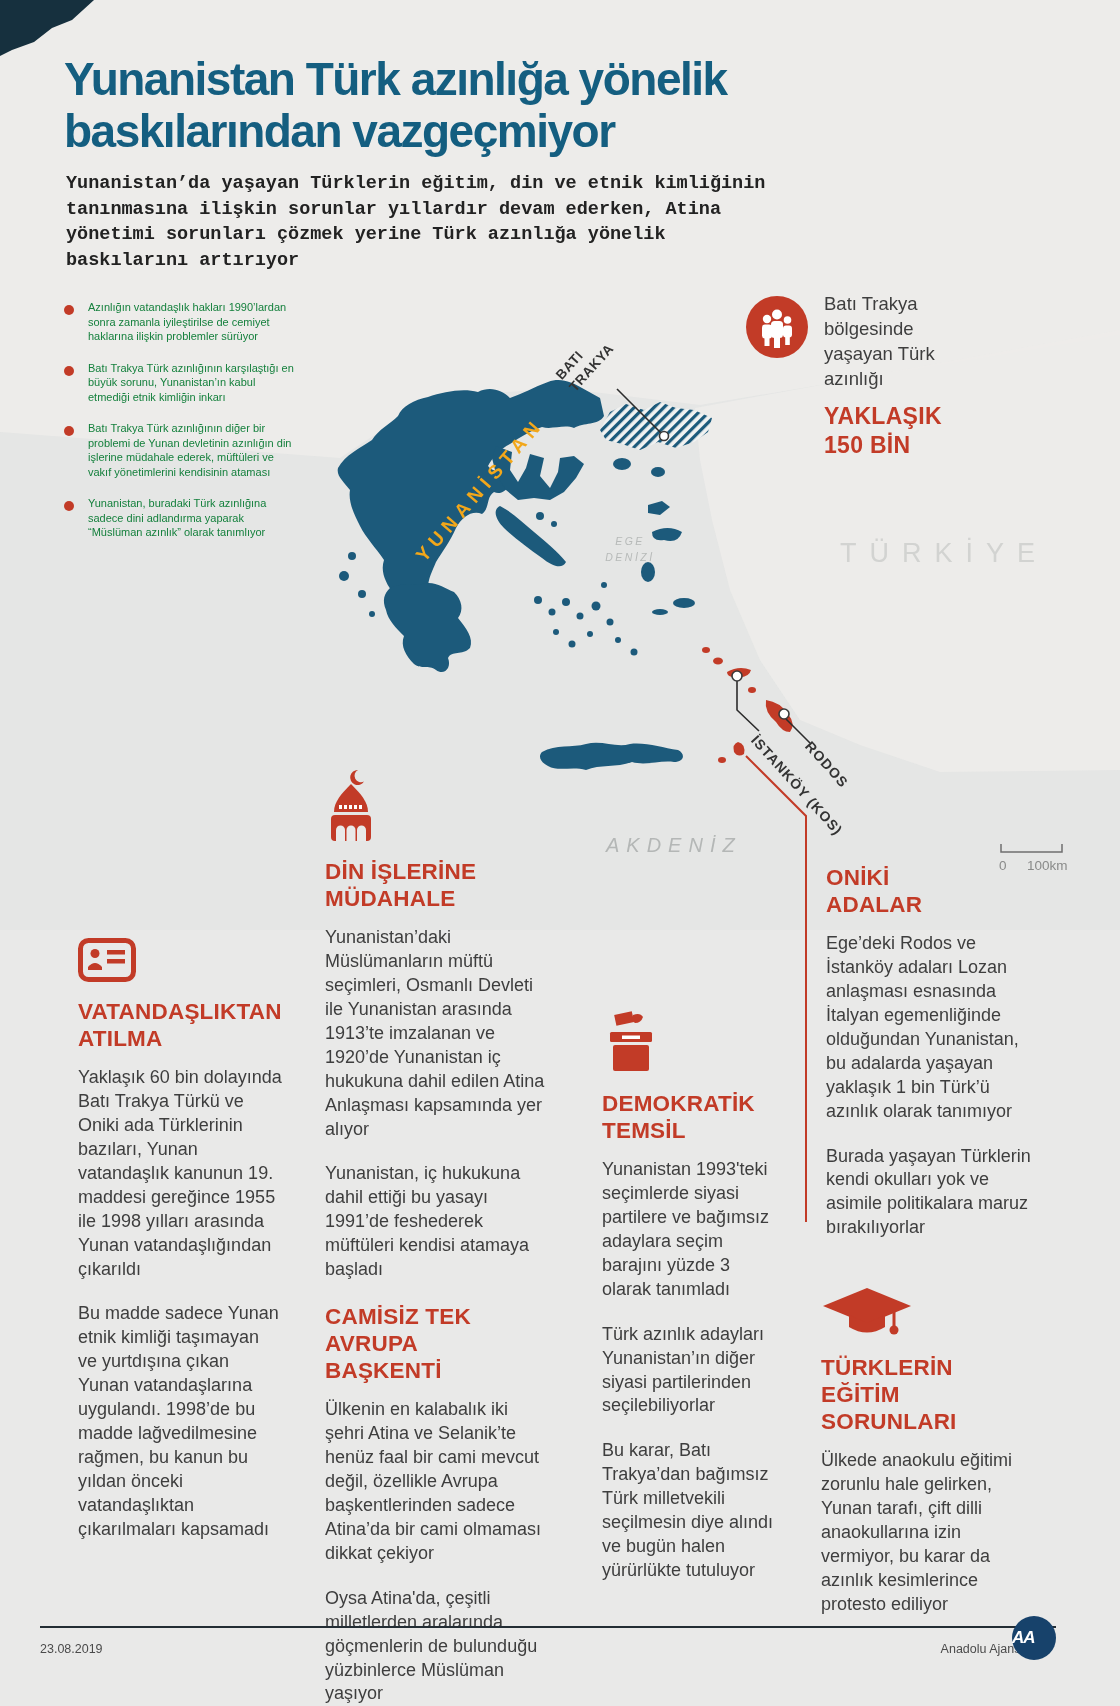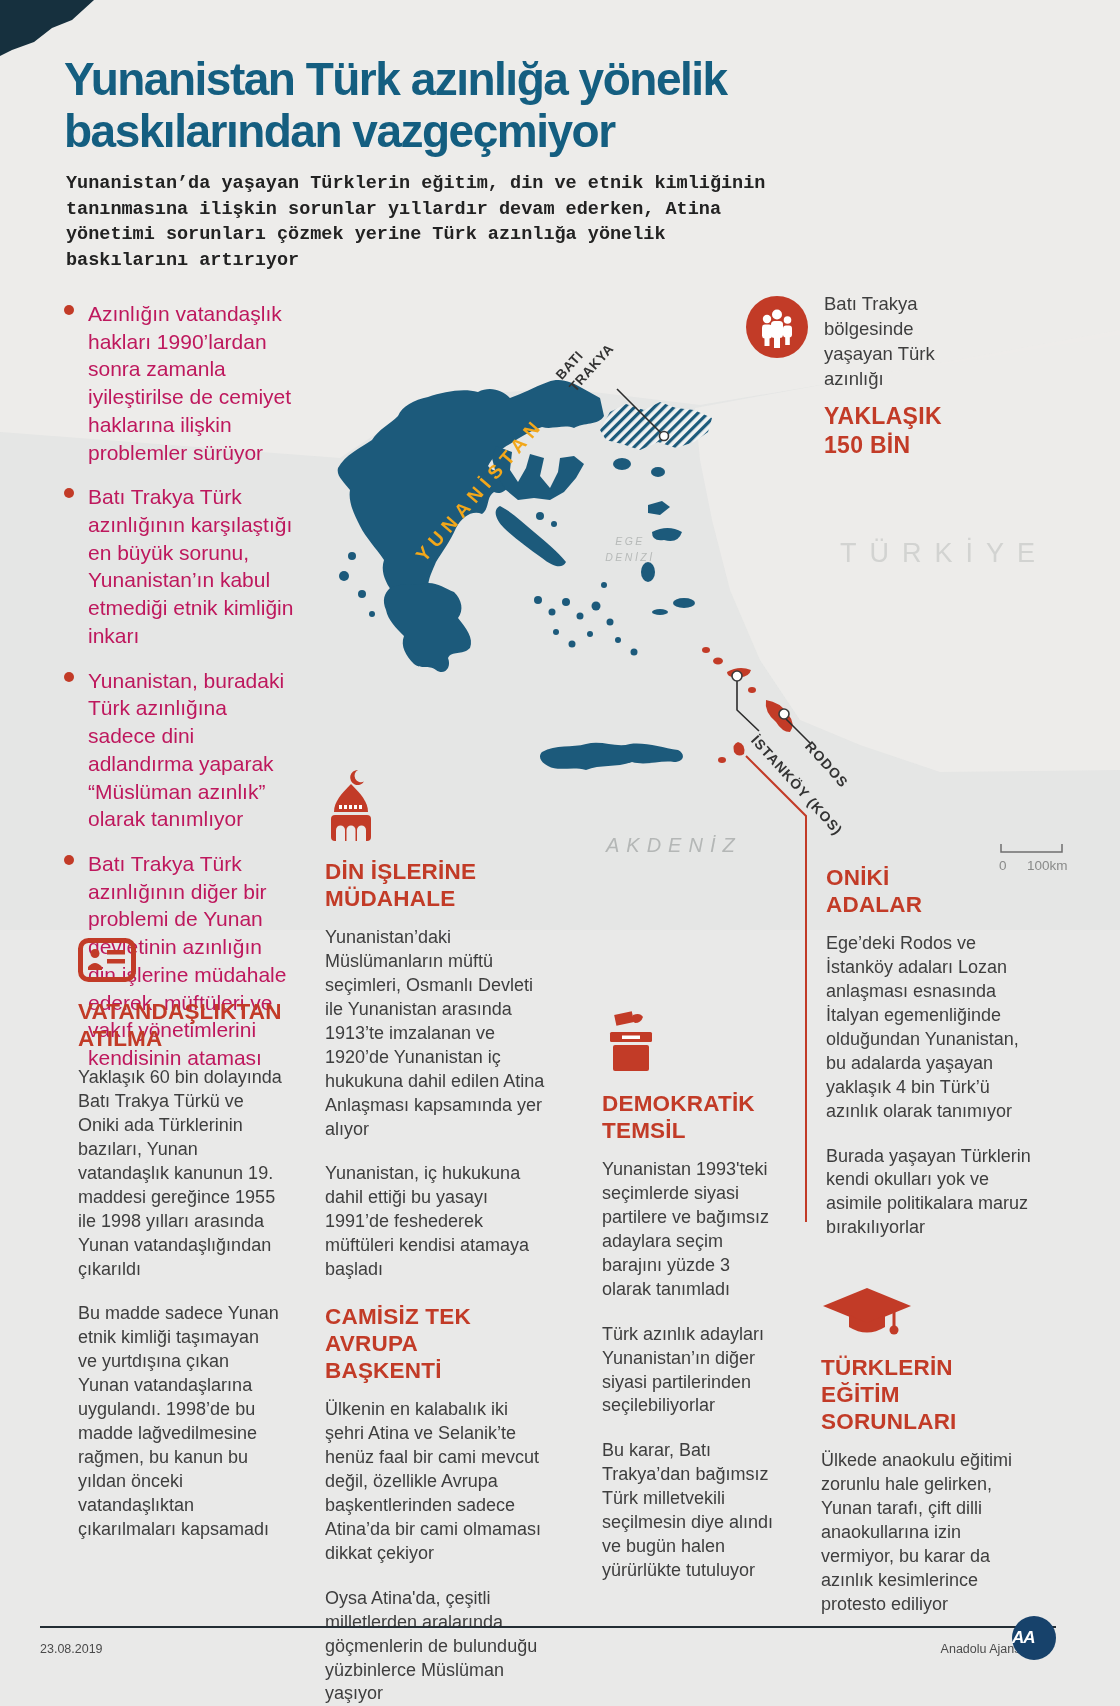--- a/index.html
+++ b/index.html
@@ -13,21 +13,21 @@
   #bg-map{position:absolute;left:0;top:0;width:1120px;height:1706px;}
   h1.main-title{
     margin:0;font-size:46px;font-weight:bold;line-height:1.12;
     letter-spacing:-1.5px;color:#145e80;white-space:pre-line;
   }
   .subtitle{
     font-size:18.5px;font-weight:bold;color:#222;line-height:1.38;width:700px;font-family:Liberation Mono, monospace;
   }
   ul.bullets{list-style:none;margin:0;padding:0;width:230px;}
   ul.bullets li{position:relative;padding-left:24px;margin:0 0 17px 0;
-    font-size:21px;line-height:1.32;color:#be185d;}
+    font-size:11px;line-height:1.32;color:#15803d;}
   ul.bullets li .dot{
     position:absolute;left:0;top:5px;width:10px;height:10px;border-radius:50%;
     background:#c23b27;}
   .red-title{
     margin:0 0 14px 0;font-size:22.5px;font-weight:bold;color:#c23b27;
     line-height:1.2;letter-spacing:.2px;white-space:pre-line;
   }
   .para{margin:9px 0 21px 0;font-size:18px;line-height:1.33;color:#3e3e3e;}
   .icon-wrap{margin:0 0 12px 0;}
   .pre{white-space:pre-line;}
@@ -183,25 +183,25 @@
   <li>
     <span class="dot"></span>
     <span>Azınlığın vatandaşlık hakları 1990’lardan sonra zamanla iyileştirilse de cemiyet haklarına ilişkin problemler sürüyor</span>
   </li>
   <li>
     <span class="dot"></span>
     <span>Batı Trakya Türk azınlığının karşılaştığı en büyük sorunu, Yunanistan’ın kabul etmediği etnik kimliğin inkarı</span>
   </li>
   <li>
     <span class="dot"></span>
-    <span>Yunanistan, buradaki Türk azınlığına sadece dini adlandırma yaparak “Müslüman azınlık” olarak tanımlıyor</span>
+    <span>Batı Trakya Türk azınlığının diğer bir problemi de Yunan devletinin azınlığın din işlerine müdahale ederek, müftüleri ve vakıf yönetimlerini kendisinin ataması</span>
   </li>
   <li>
     <span class="dot"></span>
-    <span>Batı Trakya Türk azınlığının diğer bir problemi de Yunan devletinin azınlığın din işlerine müdahale ederek, müftüleri ve vakıf yönetimlerini kendisinin ataması</span>
+    <span>Yunanistan, buradaki Türk azınlığına sadece dini adlandırma yaparak “Müslüman azınlık” olarak tanımlıyor</span>
   </li>
 </ul>
 
 <div class="abs" style="left:746px;top:296px;">
   <svg width="62" height="62" viewBox="0 0 62 62">
     <circle cx="31" cy="31" r="31" fill="#c23b27"></circle>
     <g fill="#fff">
       <circle cx="21" cy="23" r="4.2"></circle>
         <rect x="16" y="28.5" width="10" height="14" rx="3"></rect>
         <rect x="18.5" y="40" width="5" height="10"></rect>
@@ -279,21 +279,21 @@
   <h2 class="red-title">DEMOKRATİK
 TEMSİL</h2>
   <p class="para">Yunanistan 1993'teki seçimlerde siyasi partilere ve bağımsız adaylara seçim barajını yüzde 3 olarak tanımladı</p>
   <p class="para">Türk azınlık adayları Yunanistan’ın diğer siyasi partilerinden seçilebiliyorlar</p>
   <p class="para">Bu karar, Batı Trakya’dan bağımsız Türk milletvekili seçilmesin diye alındı ve bugün halen yürürlükte tutuluyor</p>
 </section>
 
 <section class="abs" style="left:826px;top:864px;width:210px;">
   <h2 class="red-title">ONİKİ
 ADALAR</h2>
-  <p class="para">Ege’deki Rodos ve İstanköy adaları Lozan anlaşması esnasında İtalyan egemenliğinde olduğundan Yunanistan, bu adalarda yaşayan yaklaşık 4 bin Türk’ü azınlık olarak tanımıyor</p>
+  <p class="para">Ege’deki Rodos ve İstanköy adaları Lozan anlaşması esnasında İtalyan egemenliğinde olduğundan Yunanistan, bu adalarda yaşayan yaklaşık 1 bin Türk’ü azınlık olarak tanımıyor</p>
   <p class="para">Burada yaşayan Türklerin kendi okulları yok ve asimile politikalara maruz bırakılıyorlar</p>
 </section>
 
 <section class="abs" style="left:821px;top:1284px;width:215px;">
   <div class="icon-wrap" style="margin-bottom:8px;">
     <svg width="92" height="58" viewBox="0 0 92 58">
       <g fill="#c23b27">
         <polygon points="46,4 90,22 46,40 2,22"></polygon>
         <path d="M28,31 v12 q18,11 36,0 v-12 l-18,8 z"></path>
         <circle cx="73" cy="46" r="4.5"></circle>

